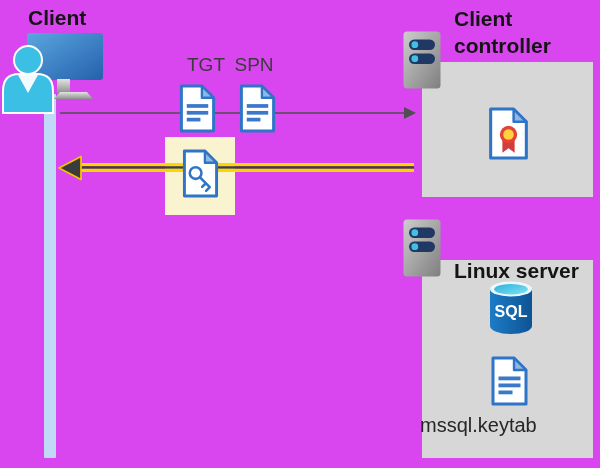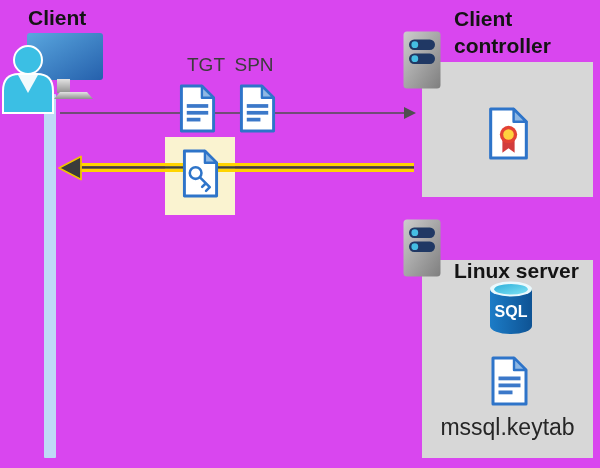--- a/index.html
+++ b/index.html
@@ -4,21 +4,21 @@
 <style>
   html,body { margin:0; padding:0; background:#fff; }
   .stage {
     position:relative; width:600px; height:468px; overflow:hidden;
     background:#d946ef;
     font-family:"Liberation Sans", sans-serif;
   }
   .abs { position:absolute; }
   .h1 { font-weight:bold; color:#141414; font-size:21px; line-height:27px; }
   .ticket-label { font-size:19px; color:#3C3C3C; text-align:center; }
-  .file-label { font-size:23px; color:#262626; text-align:center; }
+  .file-label { font-size:20px; color:#262626; text-align:left; }
   .panel { background:#D7D7D7; }
   .vbar { background:#BFD9F6; border-radius:1px; }
   .highlight { background:#FAF3D0; }
   .z0 { z-index:0; } .z1 { z-index:1; } .z2 { z-index:2; } .z3 { z-index:3; }
   svg { display:block; }
 </style>
 </head>
 <body>
 
 <div class="stage">

